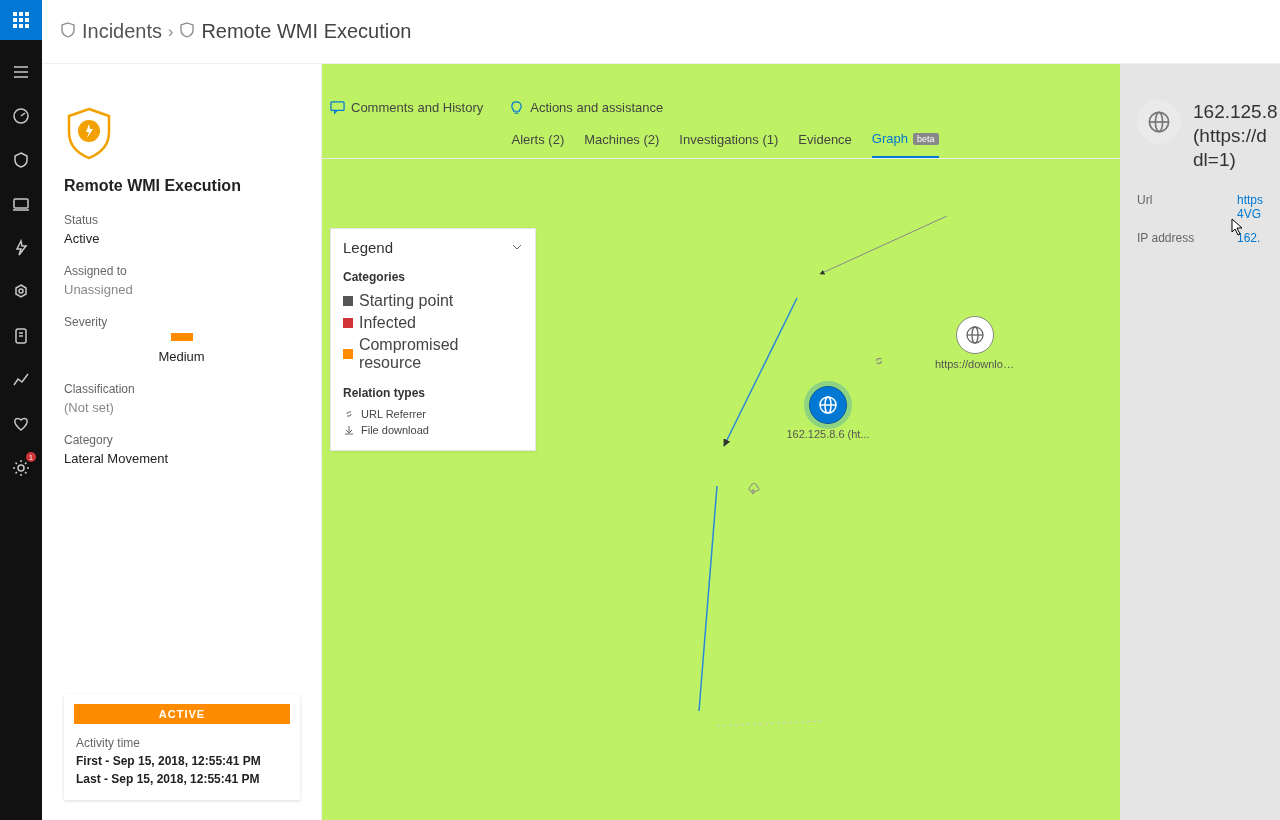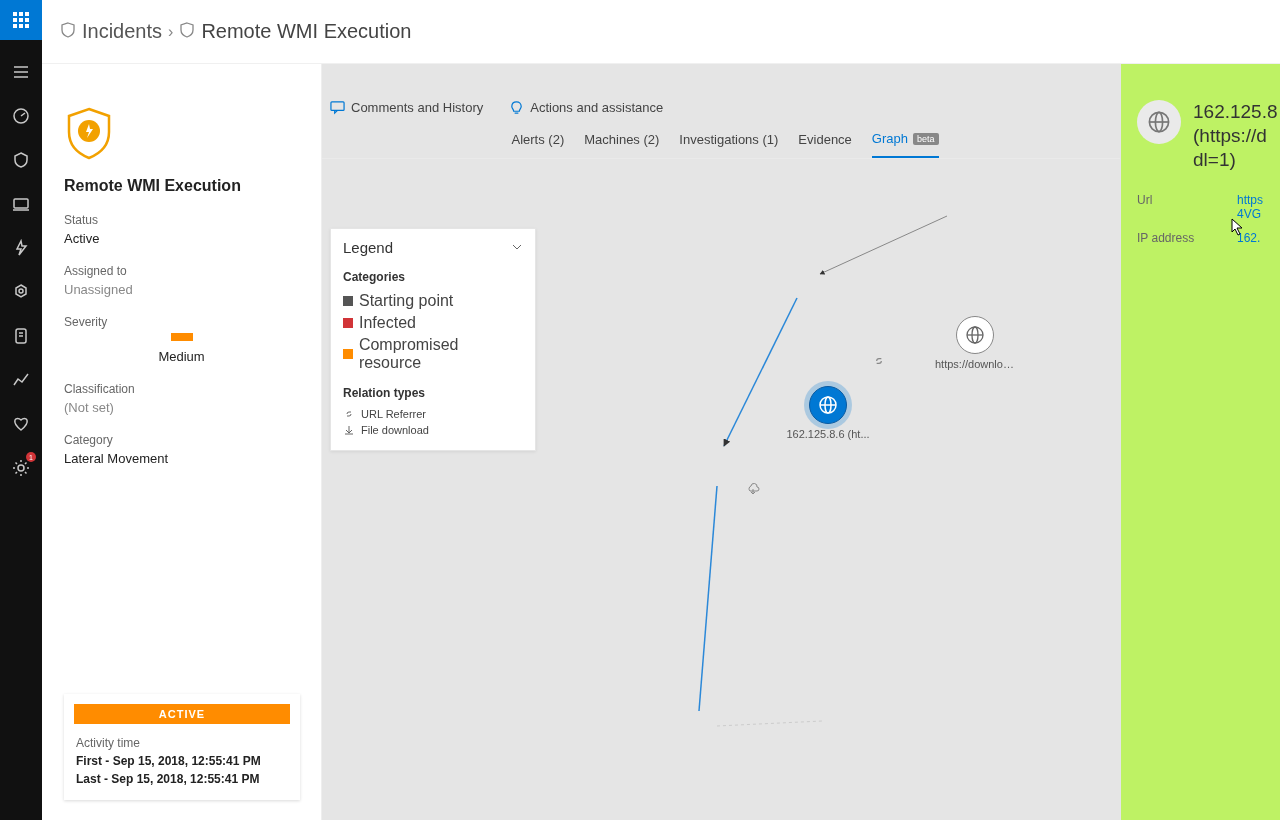--- a/index.html
+++ b/index.html
@@ -29,21 +29,21 @@
 .field-label { font-size: 12px; color: #666; margin-bottom: 4px; }
 .field-value { font-size: 13px; color: #222; }
 .sev-row { display: flex; align-items: center; gap: 8px; flex-direction: column; }
 .sev-bar { width: 22px; height: 8px; background: #ff8c00; }
 
 .activity-card { margin: 0 12px 0 22px; background: #fff; box-shadow: 0 1px 3px rgba(0,0,0,.15); padding: 0 0 12px 0; position: absolute; bottom: 20px; left: 0; right: 0; width: 236px; }
 .activity-bar { height: 20px; background: #ff8c00; color: #fff; font-size: 11px; font-weight: 600; display: flex; align-items: center; justify-content: center; letter-spacing: 1px; margin: 10px; }
 .activity-label { font-size: 12px; color: #666; padding: 2px 12px; }
 .activity-time { font-size: 12px; font-weight: 700; color: #222; padding: 2px 12px; }
 
-.main { flex: 1; position: relative; background: #e5e5e5; overflow: hidden; }
+.main { flex: 1; position: relative; background: #bef264; overflow: hidden; }
 
 
 .header-row { position: absolute; top: 0; left: 42px; right: 0; height: 64px; background: #fff; border-bottom: 1px solid #f0f0f0; display: flex; align-items: center; padding-left: 18px; gap: 8px; z-index: 5; }
 .header-row .bc { font-size: 20px; color: #444; display: flex; align-items: center; gap: 6px; }
 .header-row .bc .shield-sm svg { width: 16px; height: 16px; }
 .header-row .bc-link { color: #555; cursor: pointer; }
 .header-row .chev { color: #888; font-size: 16px; }
 
 .actions-row { display: flex; gap: 26px; padding: 14px 0 10px 8px; font-size: 13px; color: #444; }
 .actions-row .action { display: flex; align-items: center; gap: 6px; cursor: pointer; }
@@ -61,21 +61,21 @@
 .legend h4 { font-size: 12px; font-weight: 600; margin: 6px 0; color: #333; }
 .legend .cat { font-size: 16px; color: #444; display: flex; align-items: center; gap: 6px; padding: 2px 0; }
 .swatch { width: 10px; height: 10px; }
 .legend .rel { font-size: 11px; color: #444; display: flex; align-items: center; gap: 6px; padding: 2px 0; }
 .node { position: absolute; text-align: center; font-size: 11px; color: #555; }
 .node .circ { width: 38px; height: 38px; border-radius: 50%; border: 1.5px solid #888; background: #fff; display: flex; align-items: center; justify-content: center; margin: 0 auto 4px; }
 .node.selected .circ { background: #0078d4; border-color: #095aa1; color: #fff; box-shadow: 0 0 0 5px rgba(0,120,212,.25); }
 .node .lbl { max-width: 100px; white-space: nowrap; overflow: hidden; text-overflow: ellipsis; margin: 0 auto; }
 .mini-icon { position: absolute; width: 18px; height: 18px; color: #666; }
 
-.sidepanel { width: 160px; border-left: 1px solid #e5e5e5; background: #bef264; padding: 60px 0 0 16px; overflow: hidden; position: relative; }
+.sidepanel { width: 160px; border-left: 1px solid #e5e5e5; background: #e5e5e5; padding: 60px 0 0 16px; overflow: hidden; position: relative; }
 .sp-head { display: flex; gap: 12px; align-items: flex-start; }
 .sp-icon { width: 44px; height: 44px; border-radius: 50%; background: #eaeaea; display: flex; align-items: center; justify-content: center; color: #666; flex: 0 0 auto; }
 .sp-title { font-size: 19px; color: #333; line-height: 1.25; white-space: nowrap; }
 .sp-field { display: flex; gap: 40px; font-size: 12px; padding-top: 22px; }
 .sp-field .k { color: #666; width: 60px; }
 .sp-field .v { color: #0078d4; white-space: nowrap; }
 .cursor { position: absolute; top: 178px; left: 110px; }
 
 svg.edge { position: absolute; inset: 0; pointer-events: none; }
 </style>

